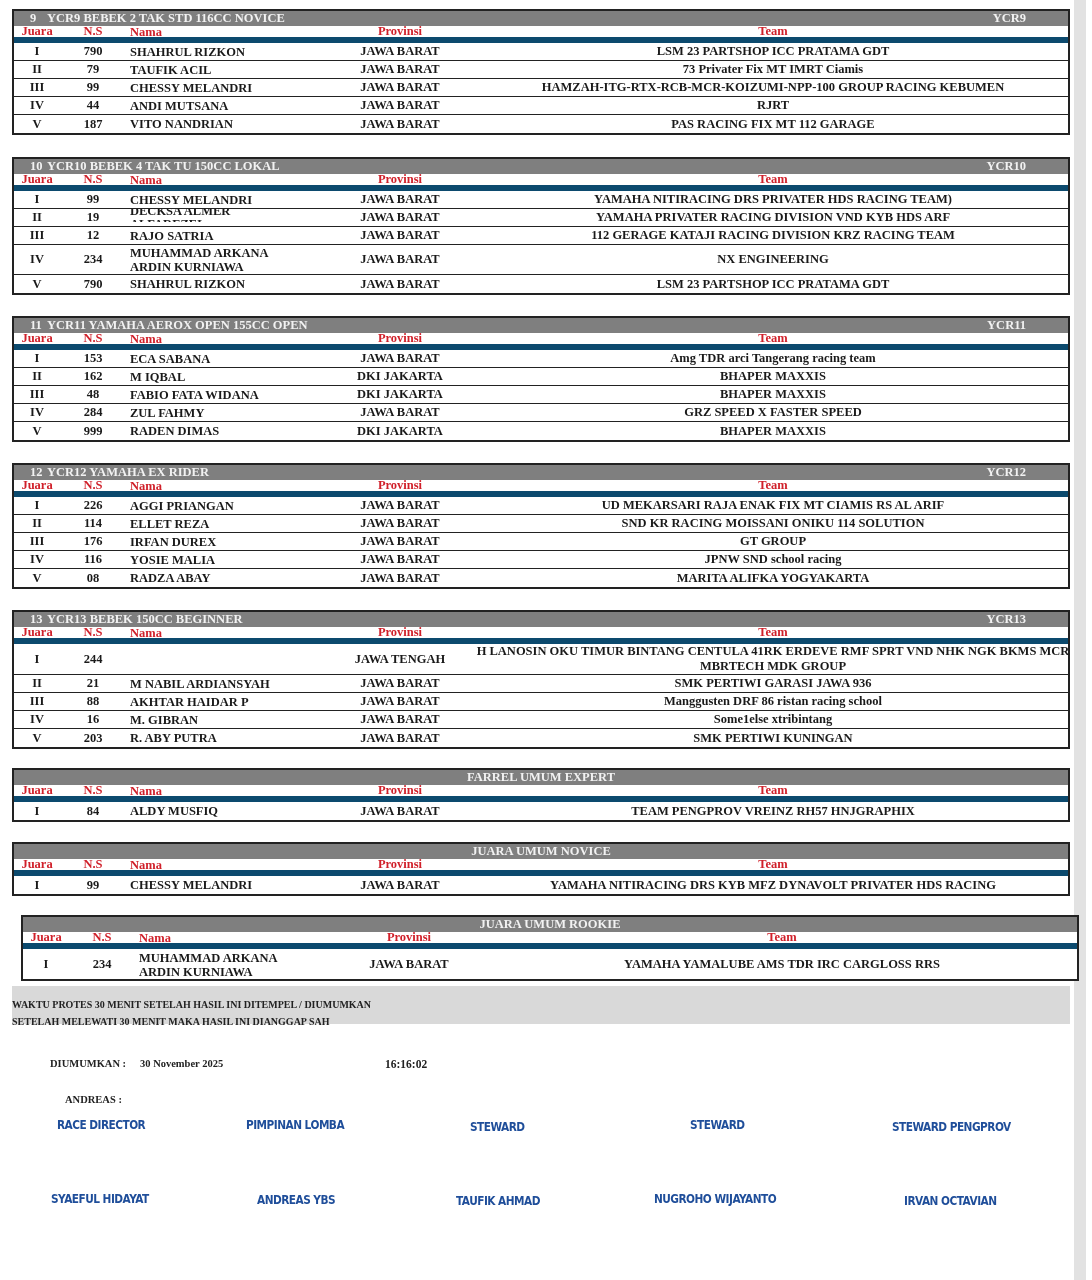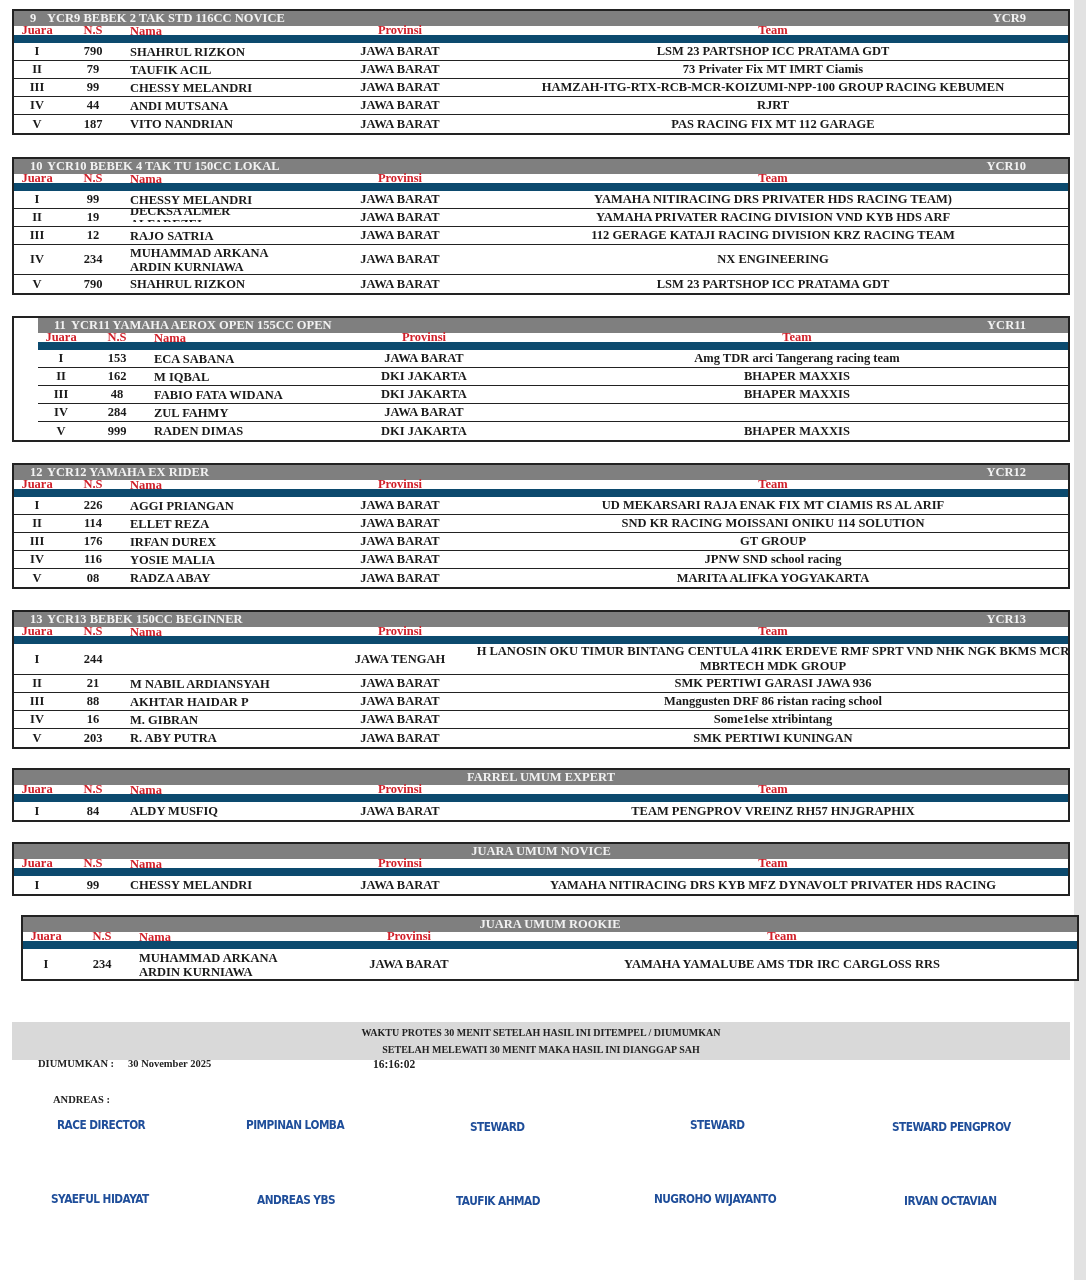--- a/index.html
+++ b/index.html
@@ -4,33 +4,33 @@
 <style>
   html,body{margin:0;padding:0;background:#ffffff;}
   body{width:1092px;height:1280px;position:relative;overflow:hidden;font-family:"Liberation Serif","DejaVu Serif",serif;color:#111;}
   .scrollbar{position:absolute;left:1074px;top:0;width:12px;height:1280px;background:#e2e2e2;}
   .block{position:absolute;left:12px;width:1058px;border:2px solid #222;box-sizing:border-box;background:#fff;}
   .hdr{height:15px;background:#7f7f7f;color:#f2f2f2;font-weight:bold;font-size:12.5px;line-height:15px;position:relative;}
   .hdr .num{position:absolute;left:16px;}
   .hdr .title{position:absolute;left:33px;}
   .hdr .code{position:absolute;right:42px;}
   .hdr.center{text-align:center;}
-  .colrow{height:17px;position:relative;font-weight:bold;font-size:12.5px;color:#d0202a;border-bottom:8px solid #0c4a6e;box-sizing:border-box;}
+  .colrow{height:17px;position:relative;font-weight:bold;font-size:12.5px;color:#d0202a;border-bottom:6px solid #0c4a6e;box-sizing:border-box;}
   .row{position:relative;font-weight:bold;font-size:12.5px;color:#1a1a1a;box-sizing:border-box;border-bottom:1.5px solid #222;}
   .row:last-child{border-bottom:none;}
   .c{position:absolute;top:0;bottom:0;display:flex;align-items:center;}
   .c-juara{left:0;width:46px;justify-content:center;}
   .c-ns{left:56px;width:46px;justify-content:center;}
   .c-nama{left:116px;width:220px;line-height:14px;overflow:hidden;}
   .c-prov{left:318px;width:136px;justify-content:center;}
   .c-team{left:454px;width:610px;justify-content:center;text-align:center;line-height:15px;}
   .colrow .c-team{left:454px;}
   .clip{height:17px;overflow:hidden;line-height:13px;display:block;margin-top:-4px;}
-  .note{position:absolute;left:12px;top:1022px;width:1058px;height:38px;background:#d9d9d9;text-align:center;font-weight:bold;font-size:10px;color:#222;line-height:17px;padding-top:2px;box-sizing:border-box;}
-  .foot{position:absolute;font-weight:bold;font-size:10.5px;color:#222;}
+  .note{position:absolute;left:12px;top:986px;width:1058px;height:38px;background:#d9d9d9;font-weight:bold;font-size:10px;color:#222;line-height:17px;padding-top:10px;box-sizing:border-box;}
+  .foot{position:absolute;font-weight:bold;font-size:10.5px;color:#222;margin-left:12px;}
   .sig{position:absolute;font-family:"DejaVu Sans","Liberation Sans",sans-serif;font-weight:bold;font-size:12px;color:#1f4e9a;letter-spacing:-0.6px;transform:scaleX(0.88);transform-origin:left center;white-space:nowrap;}
 </style>
 </head>
 <body>
 
 <div class="scrollbar"></div>
 
 <div class="block" style="top:9px;">
   <div class="hdr">
     <span class="num">9</span>
@@ -126,21 +126,21 @@
     </div>
   <div class="row" style="height:18px">
       <span class="c c-juara">V</span>
       <span class="c c-ns">790</span>
       <span class="c c-nama">SHAHRUL RIZKON</span>
       <span class="c c-prov">JAWA BARAT</span>
       <span class="c c-team">LSM 23 PARTSHOP ICC PRATAMA GDT</span>
     </div>
 </div>
 
-<div class="block" style="top:316px;padding-left:24px;">
+<div class="block" style="top:316px;">
   <div class="hdr">
     <span class="num">11</span>
     <span class="title">YCR11 YAMAHA AEROX OPEN 155CC OPEN</span>
     <span class="code">YCR11</span>
   </div>
   <div class="colrow">
     <span class="c c-juara">Juara</span>
     <span class="c c-ns">N.S</span>
     <span class="c c-nama">Nama</span>
     <span class="c c-prov">Provinsi</span>
@@ -165,20 +165,21 @@
       <span class="c c-ns">48</span>
       <span class="c c-nama">FABIO FATA WIDANA</span>
       <span class="c c-prov">DKI JAKARTA</span>
       <span class="c c-team">BHAPER MAXXIS</span>
     </div>
   <div class="row" style="height:18px">
       <span class="c c-juara">IV</span>
       <span class="c c-ns">284</span>
       <span class="c c-nama">ZUL FAHMY</span>
       <span class="c c-prov">JAWA BARAT</span>
+      <span class="c c-team">GRZ SPEED X FASTER SPEED</span>
     </div>
   <div class="row" style="height:18px">
       <span class="c c-juara">V</span>
       <span class="c c-ns">999</span>
       <span class="c c-nama">RADEN DIMAS</span>
       <span class="c c-prov">DKI JAKARTA</span>
       <span class="c c-team">BHAPER MAXXIS</span>
     </div>
 </div>
 

